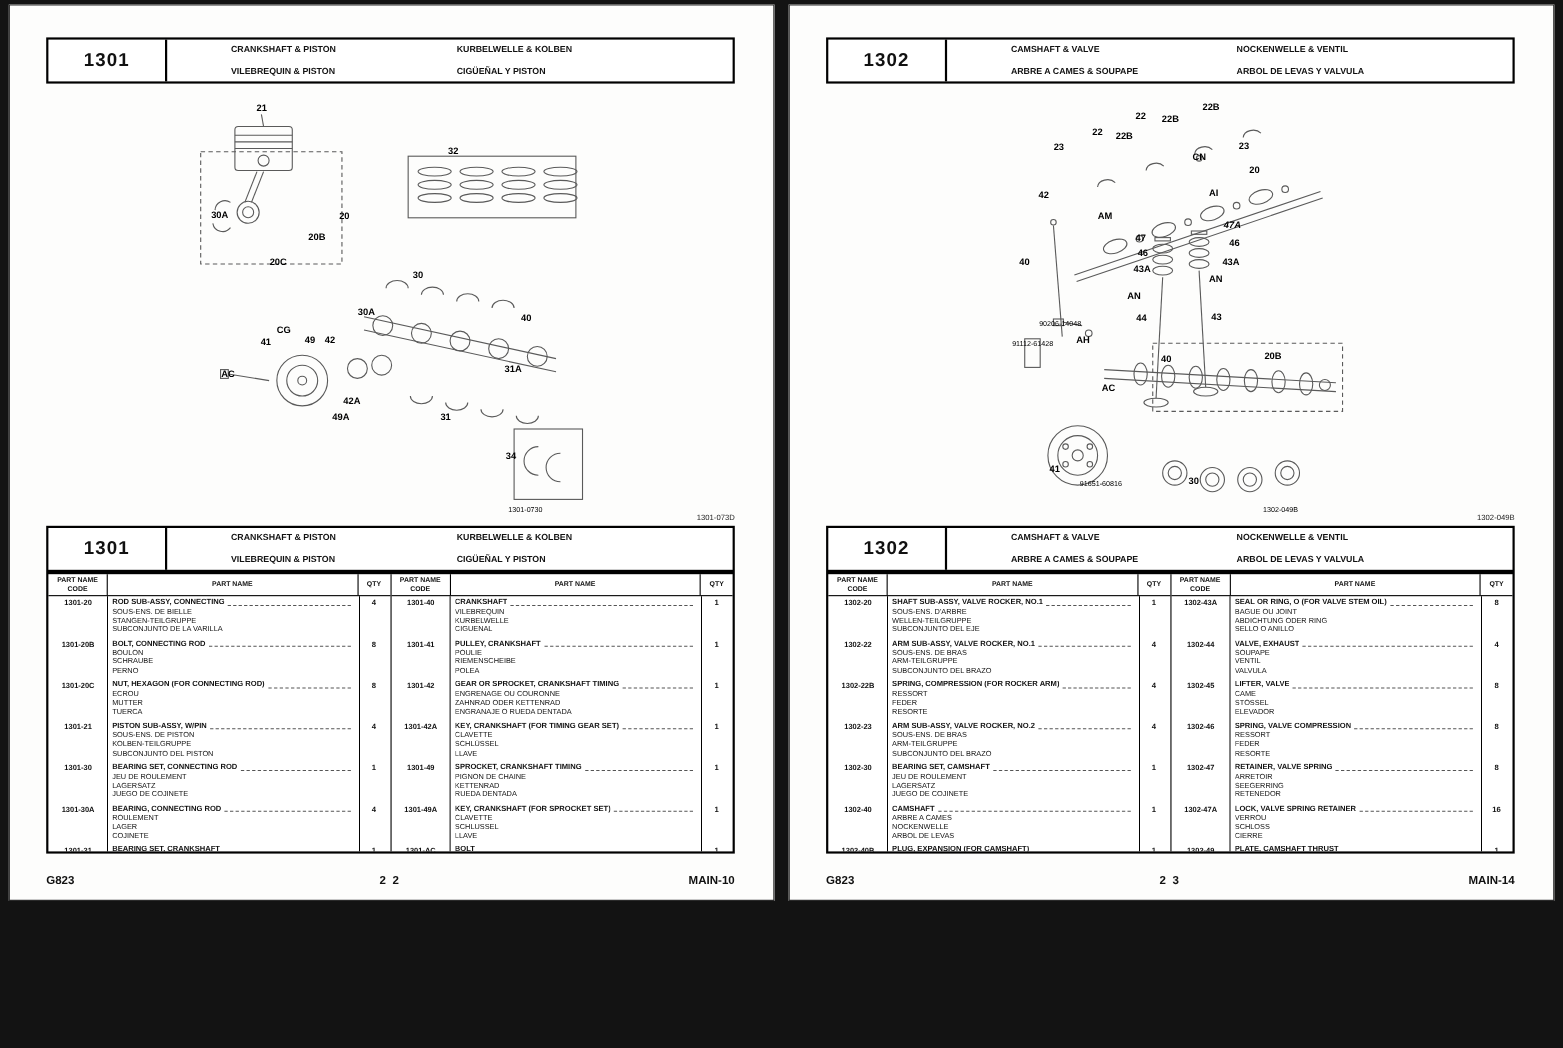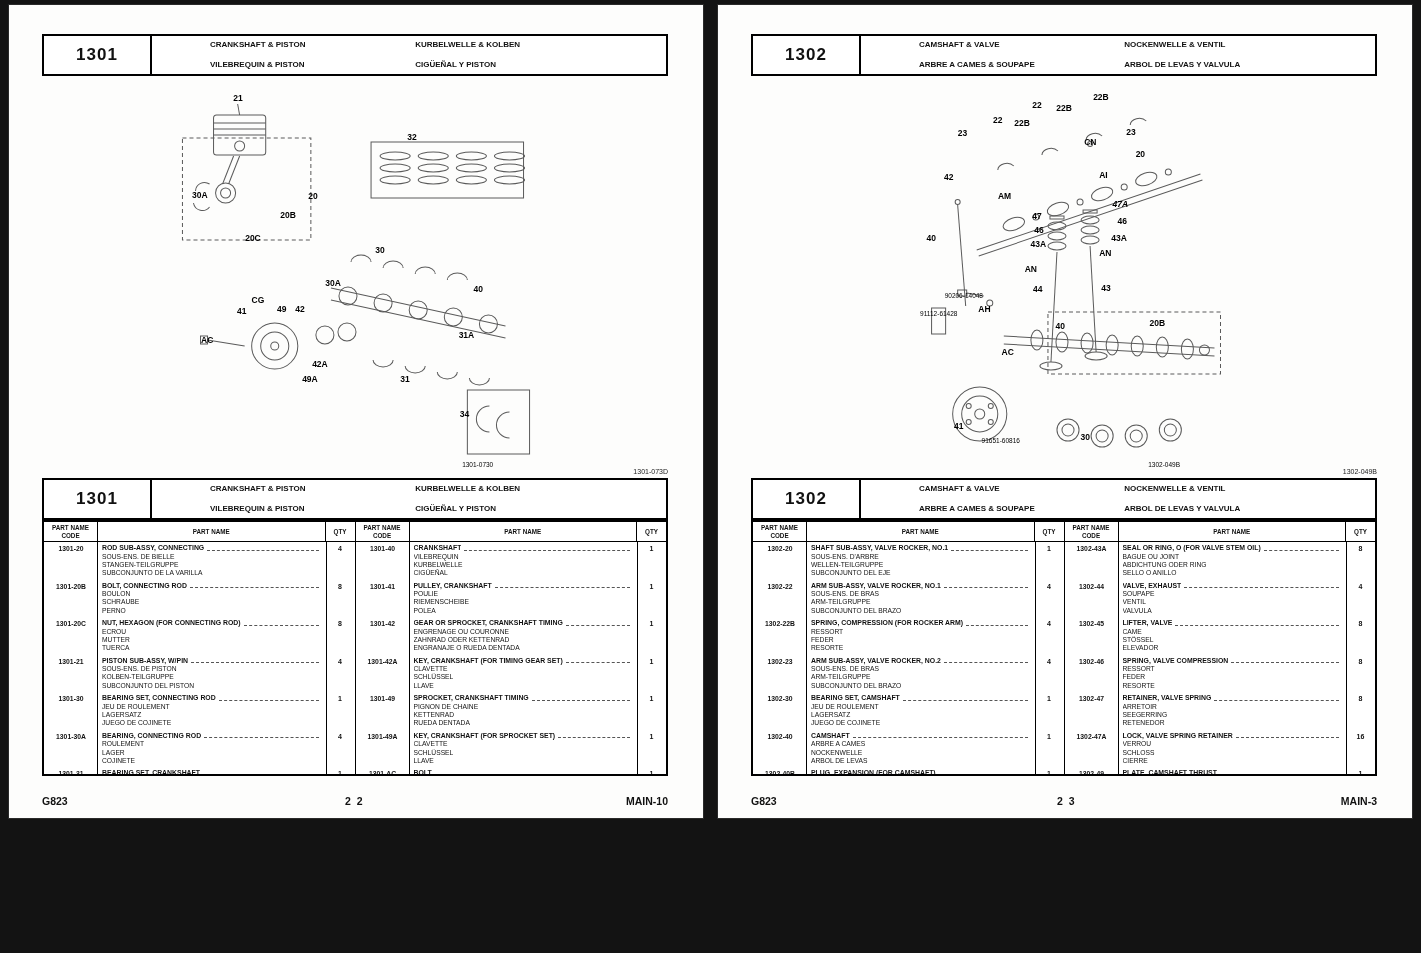--- a/index.html
+++ b/index.html
@@ -865,17 +865,17 @@
               </div>
               <div class="r-qty">2</div>
             </div>
           </div>
       </div>
     </div>
 
     <div class="pfooter">
       <span>G823</span>
       <span class="pageno">23</span>
-      <span>MAIN-3</span>
+      <span>MAIN-14</span>
     </div>
   </div>
 
 </div>
 
 </body></html>

